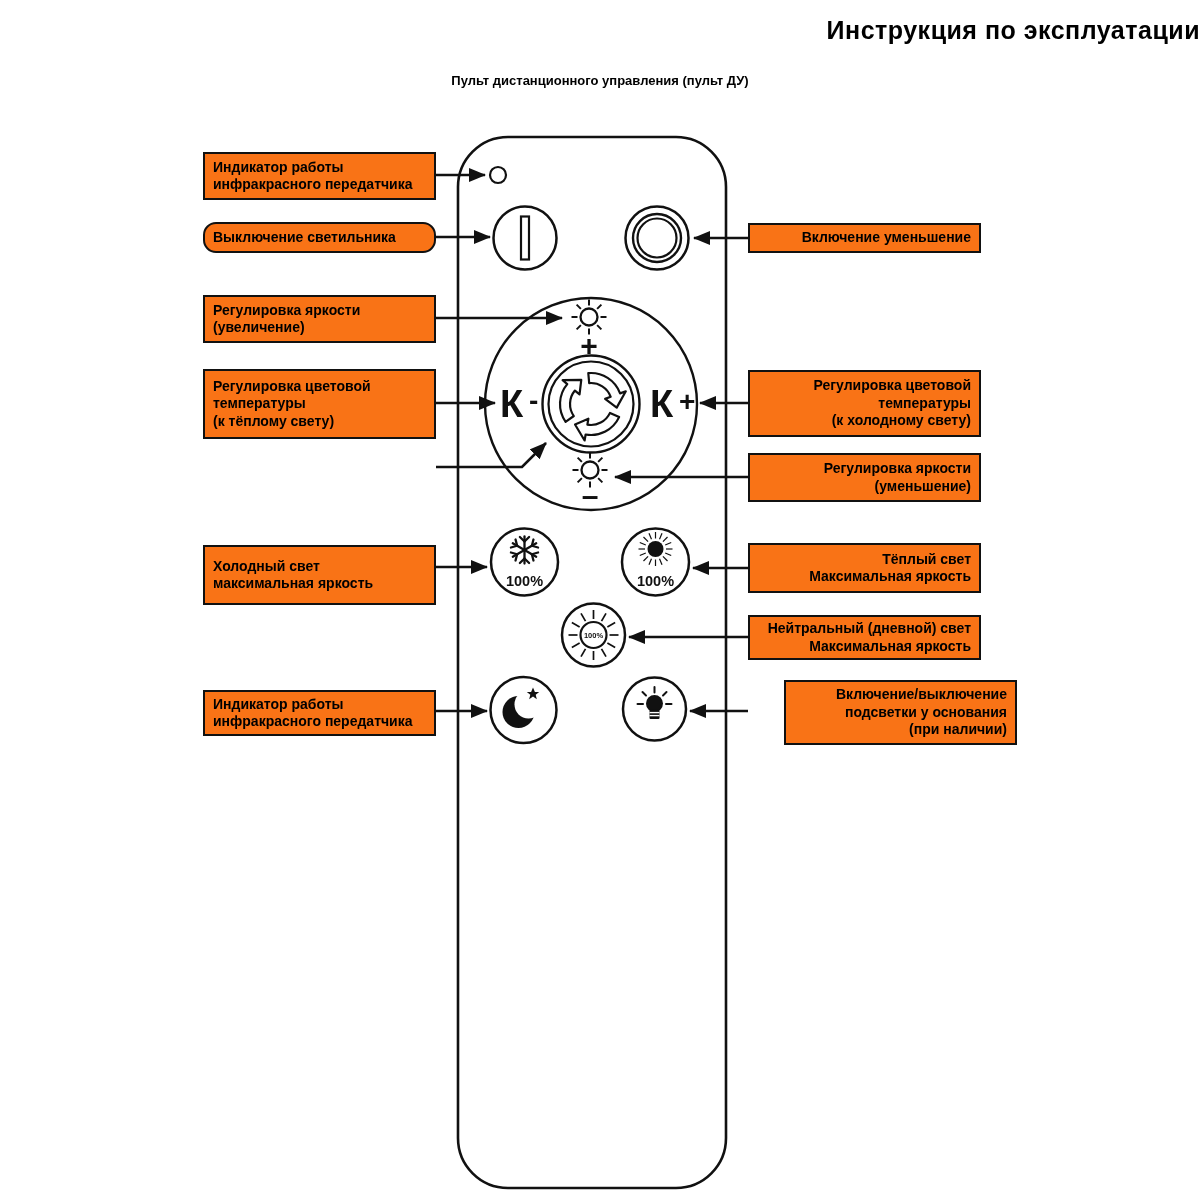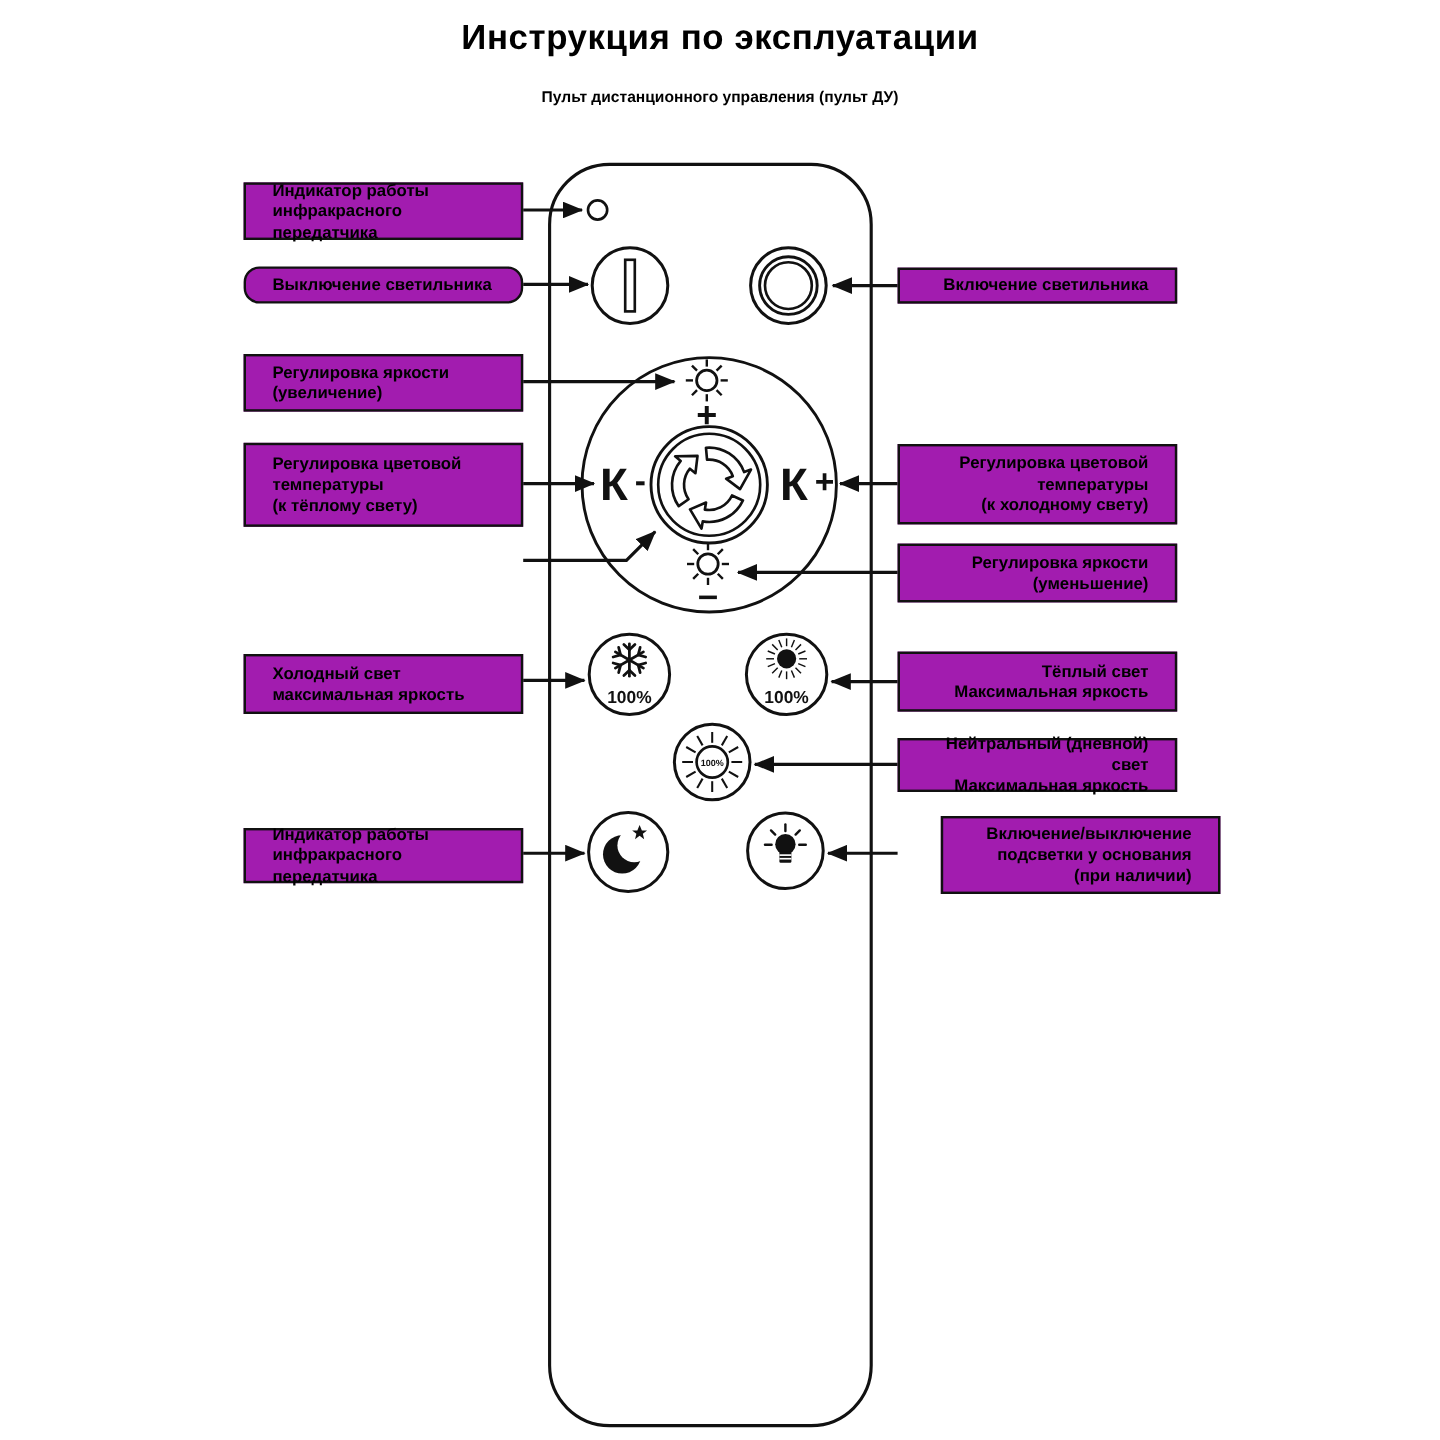--- a/index.html
+++ b/index.html
@@ -1,31 +1,31 @@
 <!DOCTYPE html>
 <html><head>
 <meta charset="utf-8">
 <style>
   html,body{margin:0;padding:0;background:#ffffff;}
   #stage{
     position:relative;width:1200px;height:1200px;background:#ffffff;overflow:hidden;
     font-family:"Liberation Sans",sans-serif;color:#000;
   }
   .title{
-    position:absolute;left:0;top:16px;width:100%;text-align:center;
-    font-size:29px;font-weight:bold;letter-spacing:.5px;
+    position:absolute;left:0;top:16px;width:100%;text-align:right;
+    font-size:25px;font-weight:bold;letter-spacing:.5px;
   }
   .subtitle{
     position:absolute;left:0;top:73px;width:100%;text-align:center;
     font-size:13px;font-weight:bold;
   }
   .lbox,.rbox{
-    position:absolute;box-sizing:border-box;border:2.5px solid #111;background:#a21caf;
+    position:absolute;box-sizing:border-box;border:2.5px solid #111;background:#f97316;
     display:flex;align-items:center;font-size:14px;font-weight:bold;line-height:17.5px;
-    padding:3px 22px;
+    padding:3px 8px;
   }
   .lbox{left:203px;width:233px;justify-content:flex-start;text-align:left;}
   .rbox{left:748px;width:233px;justify-content:flex-end;text-align:right;}
   .lbl{white-space:pre-line;}
   svg{position:absolute;left:0;top:0;}
   svg text{font-family:"Liberation Sans",sans-serif;font-weight:bold;fill:#111;}
 </style>
 </head>
 <body>
 
@@ -43,31 +43,31 @@
     </div>
   <div class="lbox" style="top:295px;height:48px;">
       <span class="lbl">Регулировка яркости
 (увеличение)</span>
     </div>
   <div class="lbox" style="top:369px;height:70px;">
       <span class="lbl">Регулировка цветовой
 температуры
 (к тёплому свету)</span>
     </div>
-  <div class="lbox" style="top:545px;height:50px;">
+  <div class="lbox" style="top:545px;height:60px;">
       <span class="lbl">Холодный свет
 максимальная яркость</span>
     </div>
   <div class="lbox" style="top:690px;height:46px;">
       <span class="lbl">Индикатор работы
 инфракрасного передатчика</span>
     </div>
 
   <div class="rbox" style="top:223px;height:30px;">
-      <span class="lbl">Включение светильника</span>
+      <span class="lbl">Включение уменьшение</span>
     </div>
   <div class="rbox" style="top:370px;height:67px;">
       <span class="lbl">Регулировка цветовой
 температуры
 (к холодному свету)</span>
     </div>
   <div class="rbox" style="top:453px;height:49px;">
       <span class="lbl">Регулировка яркости
 (уменьшение)</span>
     </div>

